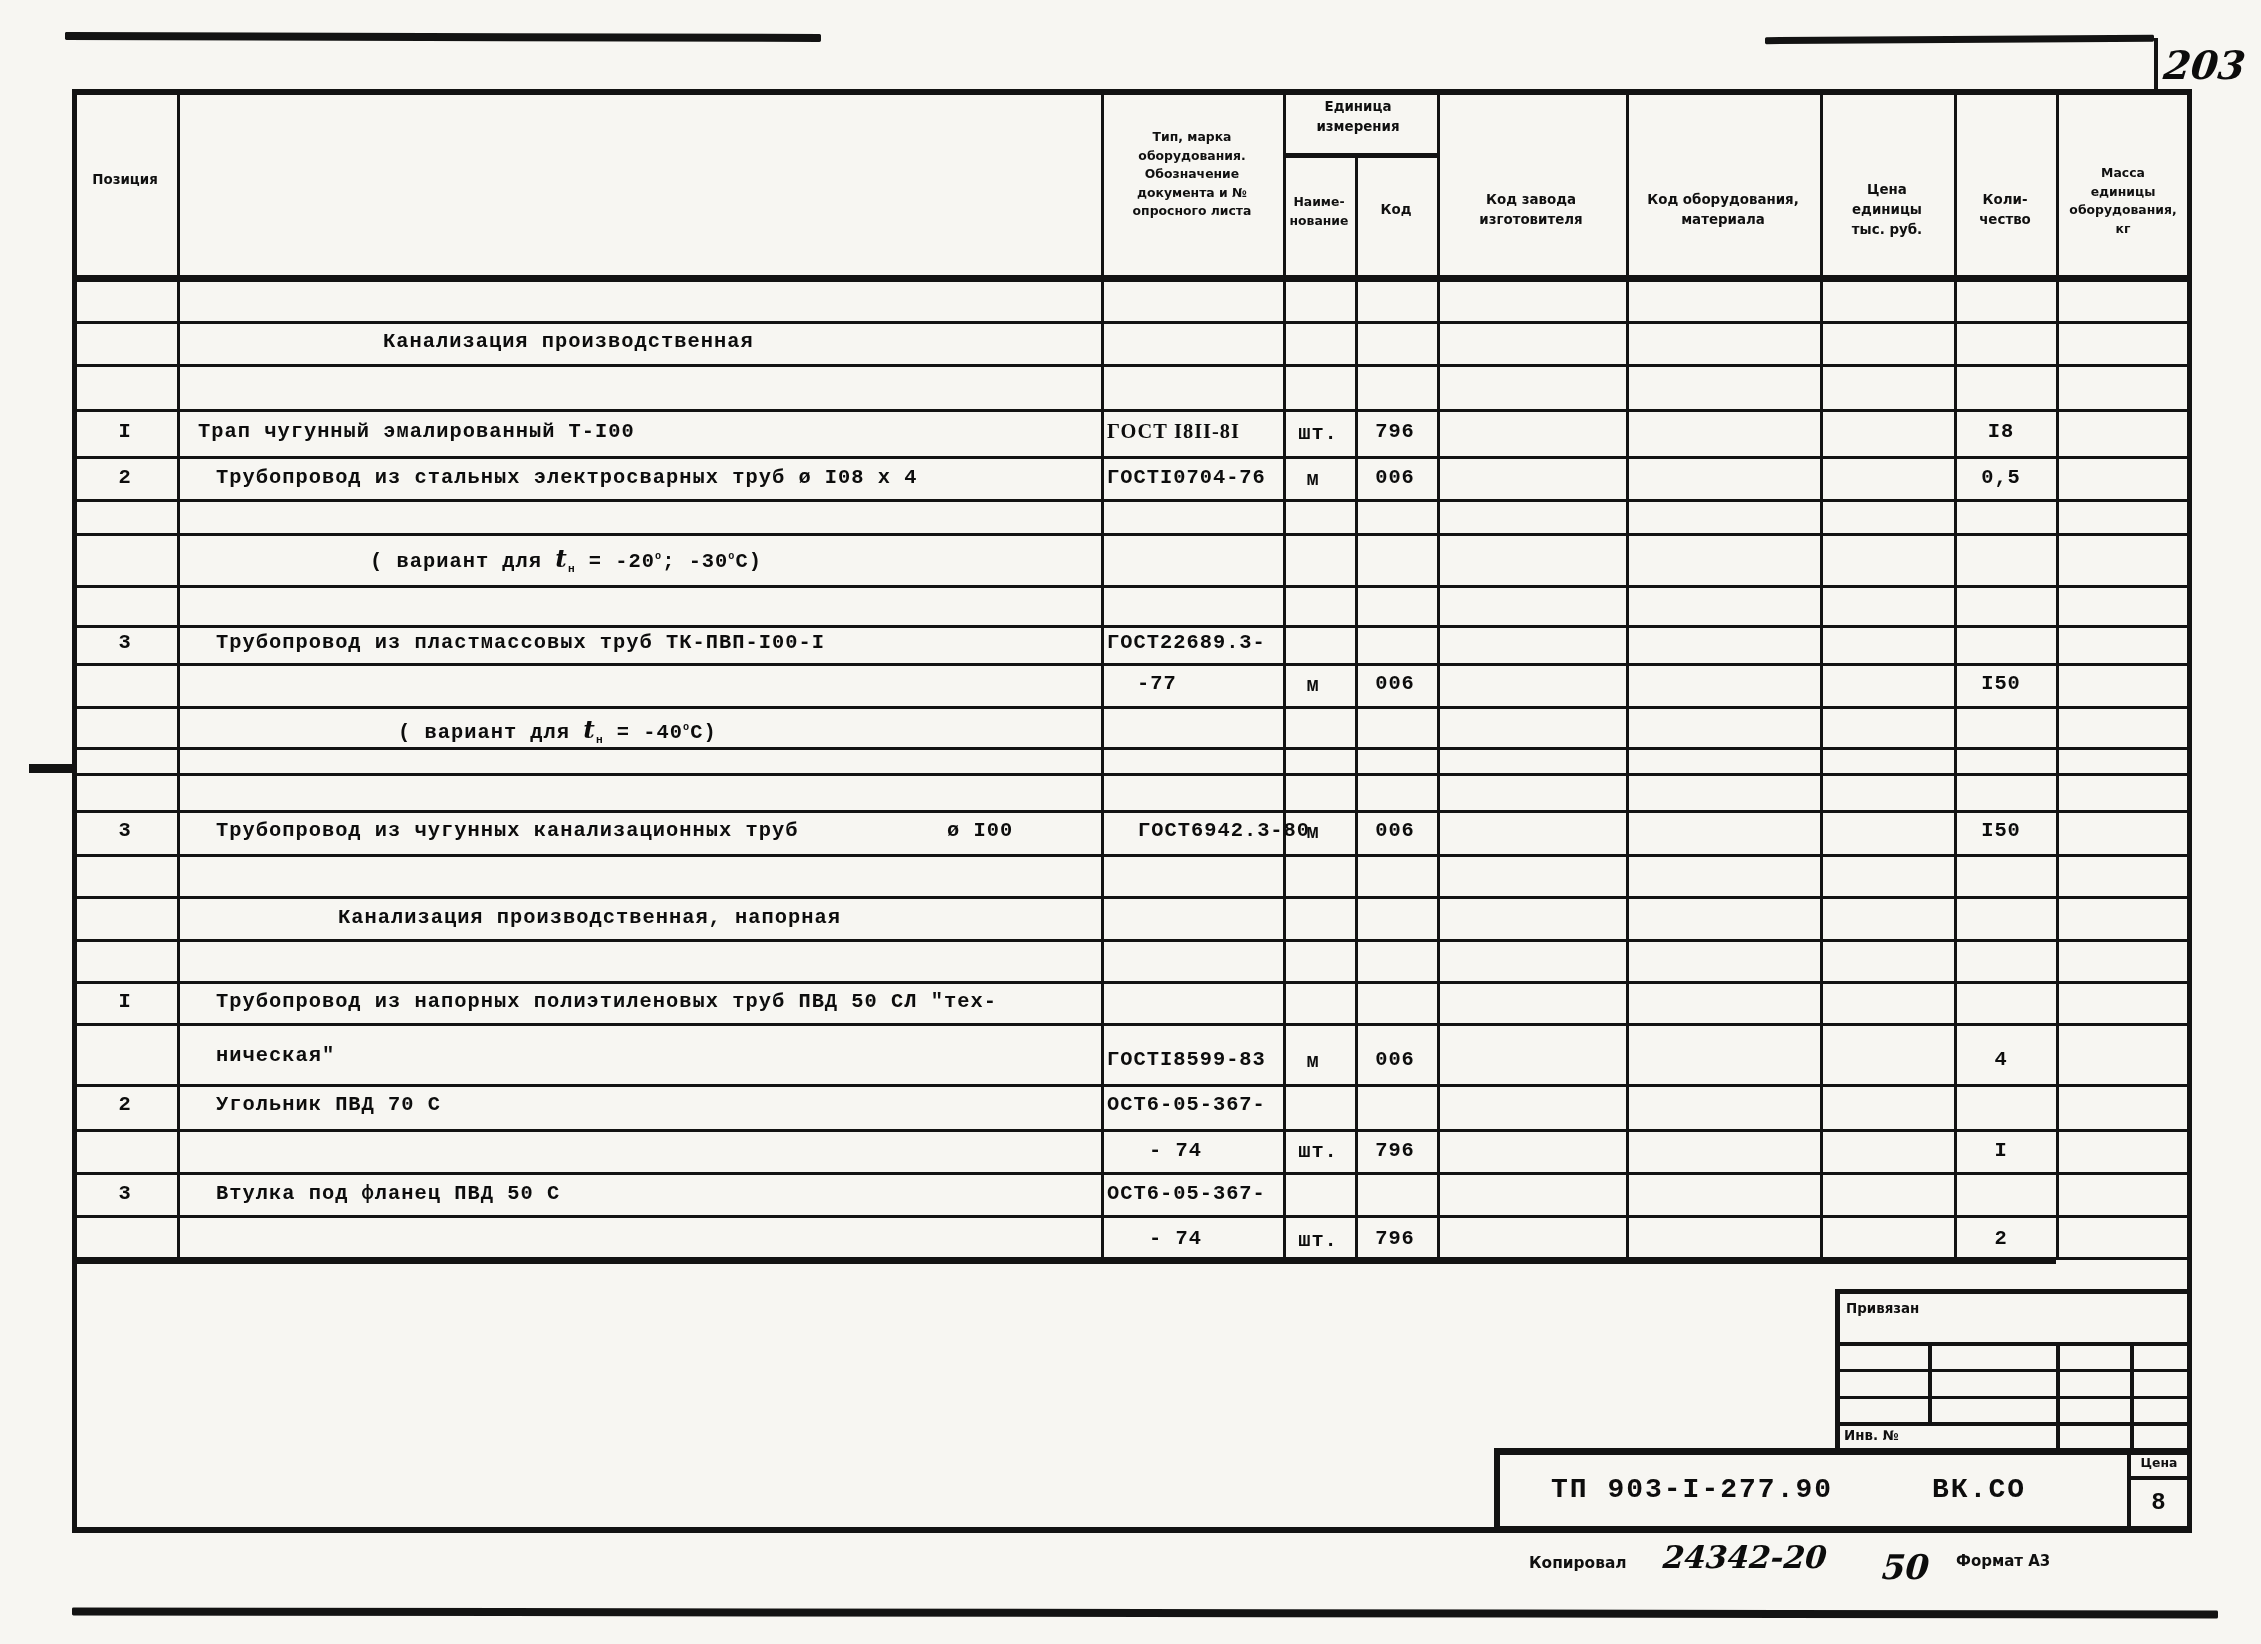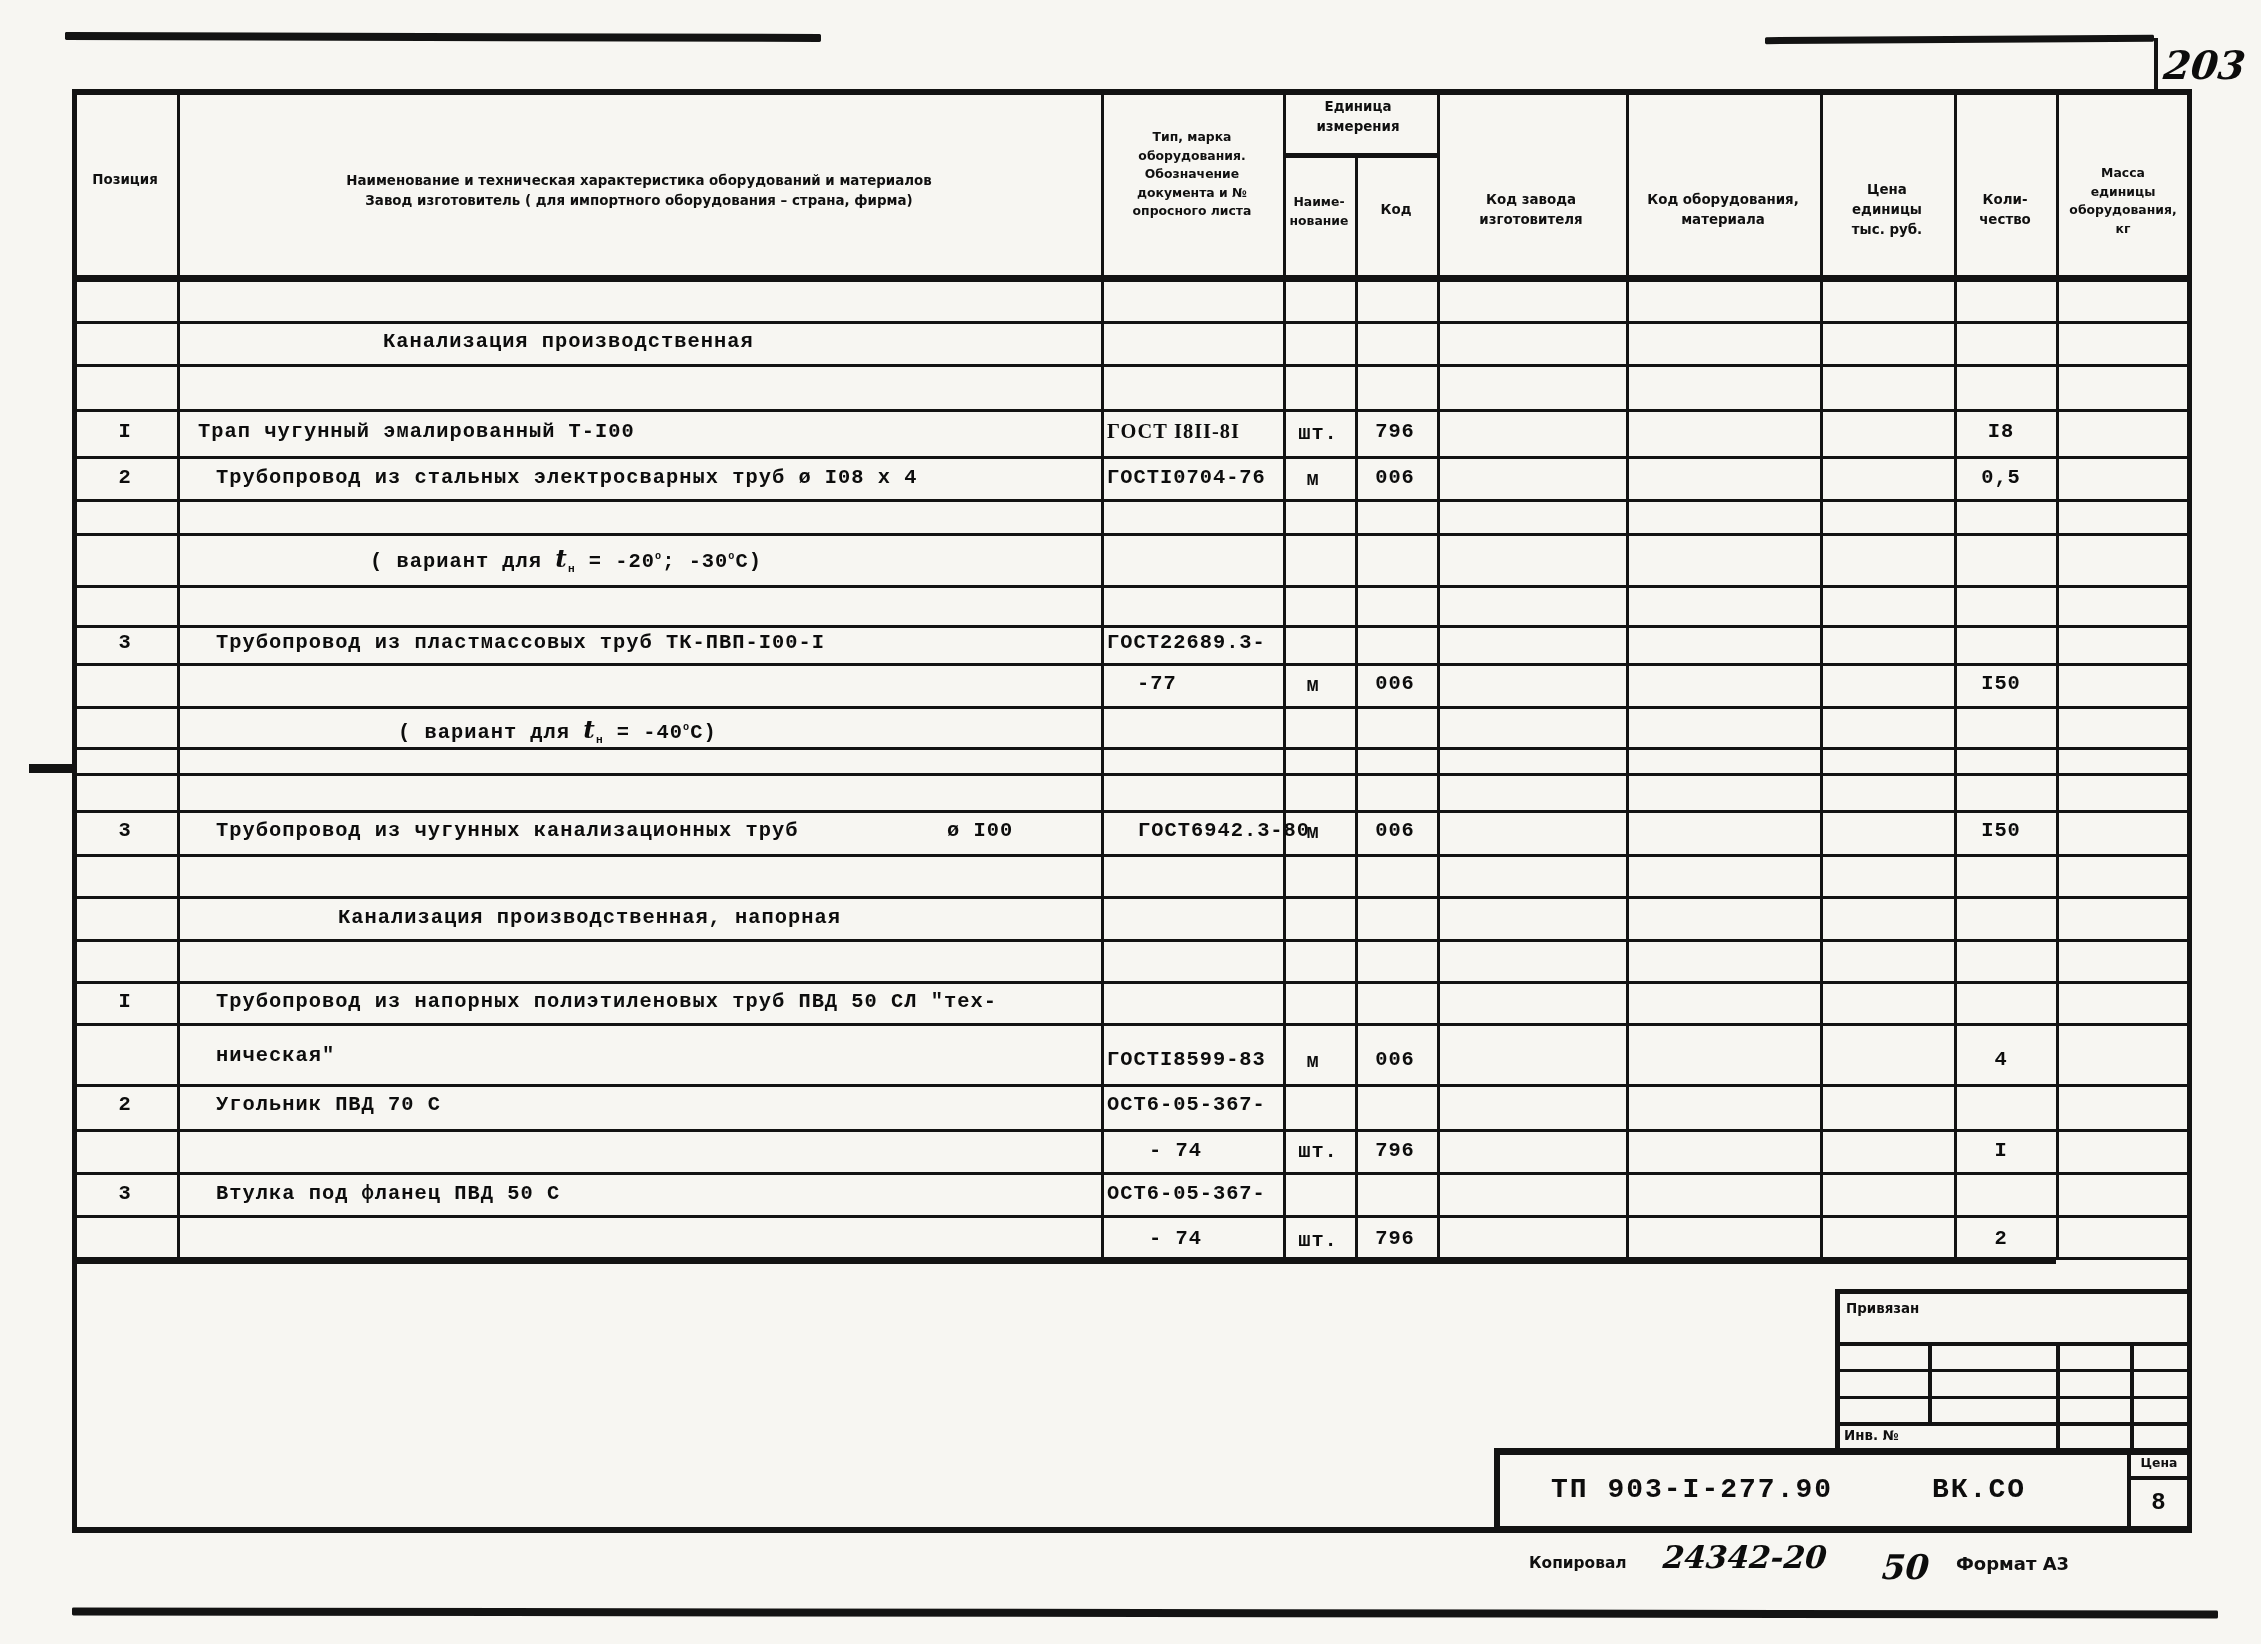--- a/index.html
+++ b/index.html
@@ -109,24 +109,20 @@
   <div class="hl" style="left:72px;top:1172px;width:2118px;height:2.5px;"></div>
   <div class="hl" style="left:72px;top:1215px;width:2118px;height:2.5px;"></div>
 
   <div class="hl" style="left:72px;top:1257px;width:1984px;height:6.5px;"></div>
   <div class="hl" style="left:2056px;top:1257px;width:134px;height:2.5px;"></div>
 
   <div class="hl" style="left:29px;top:764px;width:45px;height:8.5px;"></div>
 
   <div class="txt hand ctr" style="left:125px;top:170px;">Позиция</div>
 
-  <div class="txt hand" style="left:639px;top:171px;transform:translateX(-50%);">
-    <div>Наименование  и  техническая  характеристика  оборудований  и  материалов</div>
-    <div>Завод  изготовитель ( для  импортного  оборудования – страна, фирма)</div>
-  </div>
 
   <div class="txt hand hand-sm" style="left:1192px;top:128px;transform:translateX(-50%);">
     <div>Тип, марка</div>
     <div>оборудования.</div>
     <div>Обозначение</div>
     <div>документа  и  №</div>
     <div>опросного  листа</div>
   </div>
 
   <div class="txt hand" style="left:1358px;top:97px;transform:translateX(-50%);">
@@ -279,18 +275,18 @@
   <div class="vl" style="left:2127px;top:1448px;width:4px;height:78px;"></div>
   <div class="hl" style="left:2127px;top:1476px;width:60px;height:3.5px;"></div>
   <div class="txt hand hand-sm" style="left:2159px;top:1454px;transform:translateX(-50%);">Цена</div>
   <div class="txt tw" style="left:2159px;top:1489px;transform:translateX(-50%);font-size:24px;">8</div>
   <div class="txt tw-big" style="left:1551px;top:1474px;">ТП 903-I-277.90</div>
   <div class="txt tw-big" style="left:1932px;top:1474px;">ВК.СО</div>
 
   <div class="txt hand" style="left:1529px;top:1552px;font-size:15.4px;">Копировал</div>
   <div class="txt handwrite" style="left:1663px;top:1539px;font-size:31px;transform:skewX(-4deg);">24342-20</div>
   <div class="txt handwrite" style="left:1882px;top:1547px;font-size:34px;transform:skewX(-4deg);">50</div>
-  <div class="txt hand" style="left:1956px;top:1550px;font-size:18px;">Формат А3</div>
+  <div class="txt hand" style="left:1956px;top:1550px;font-size:15px;">Формат А3</div>
 
   <div class="hl ink-rough" style="left:72px;top:1609px;width:2146px;height:7.5px;transform:rotate(0.08deg);"></div>
 
 </div>
 
 
 </body></html>

